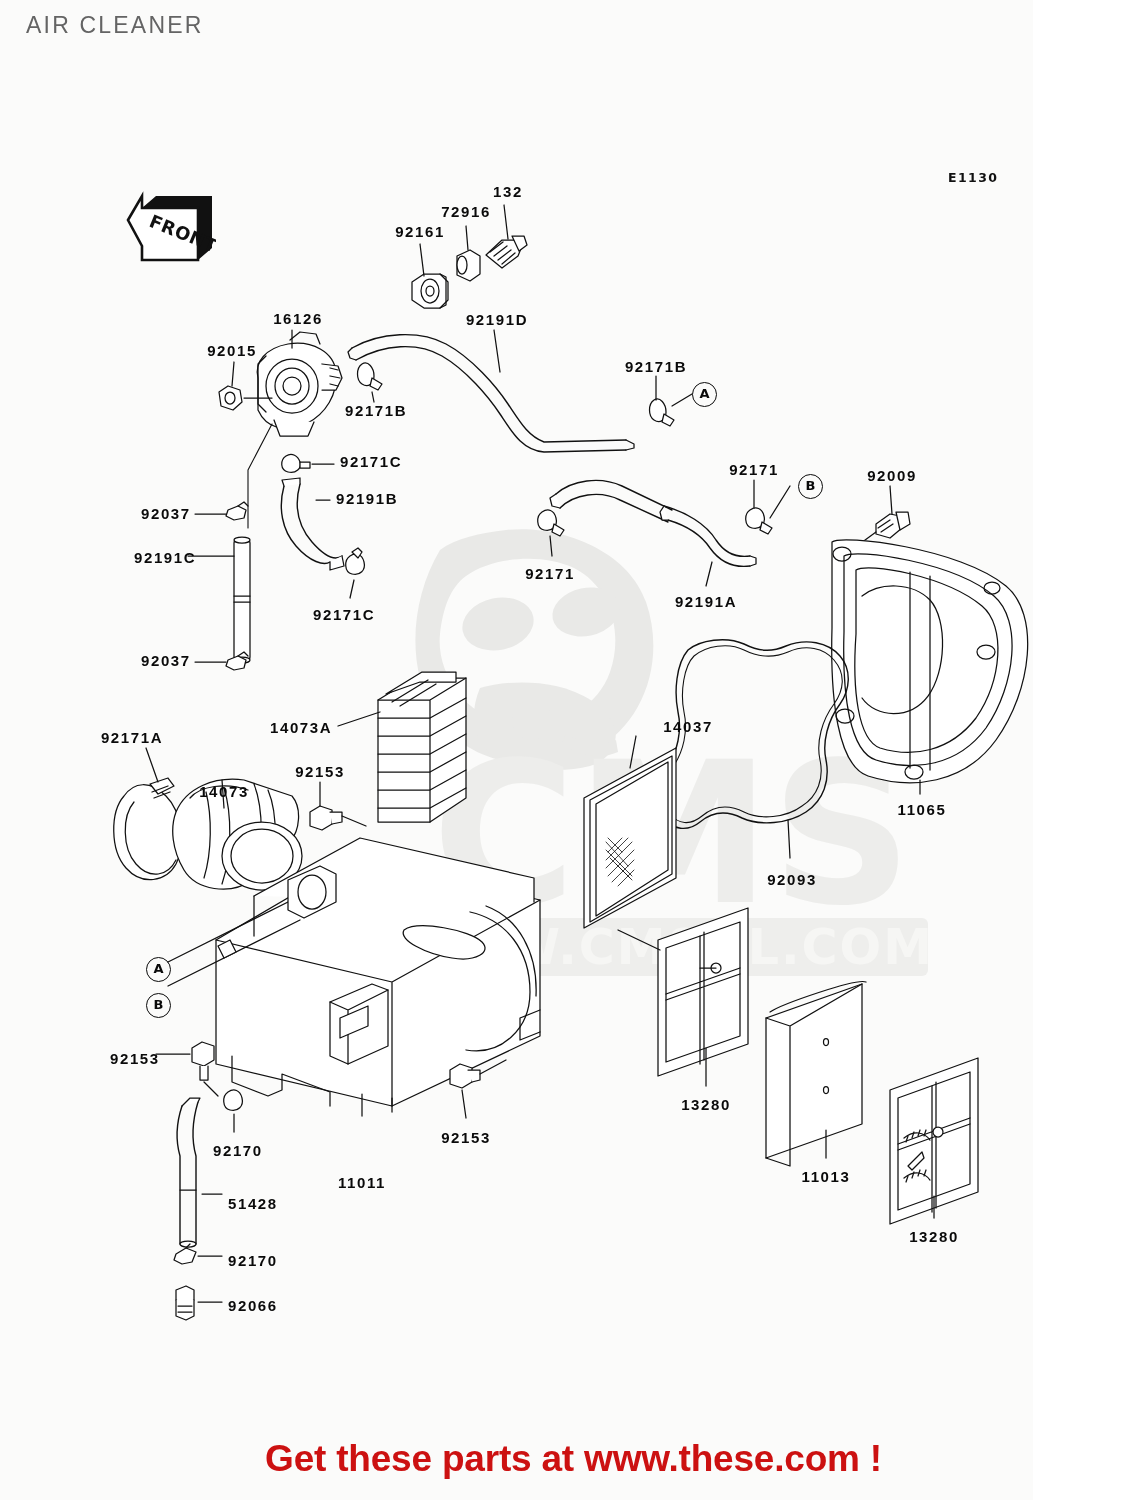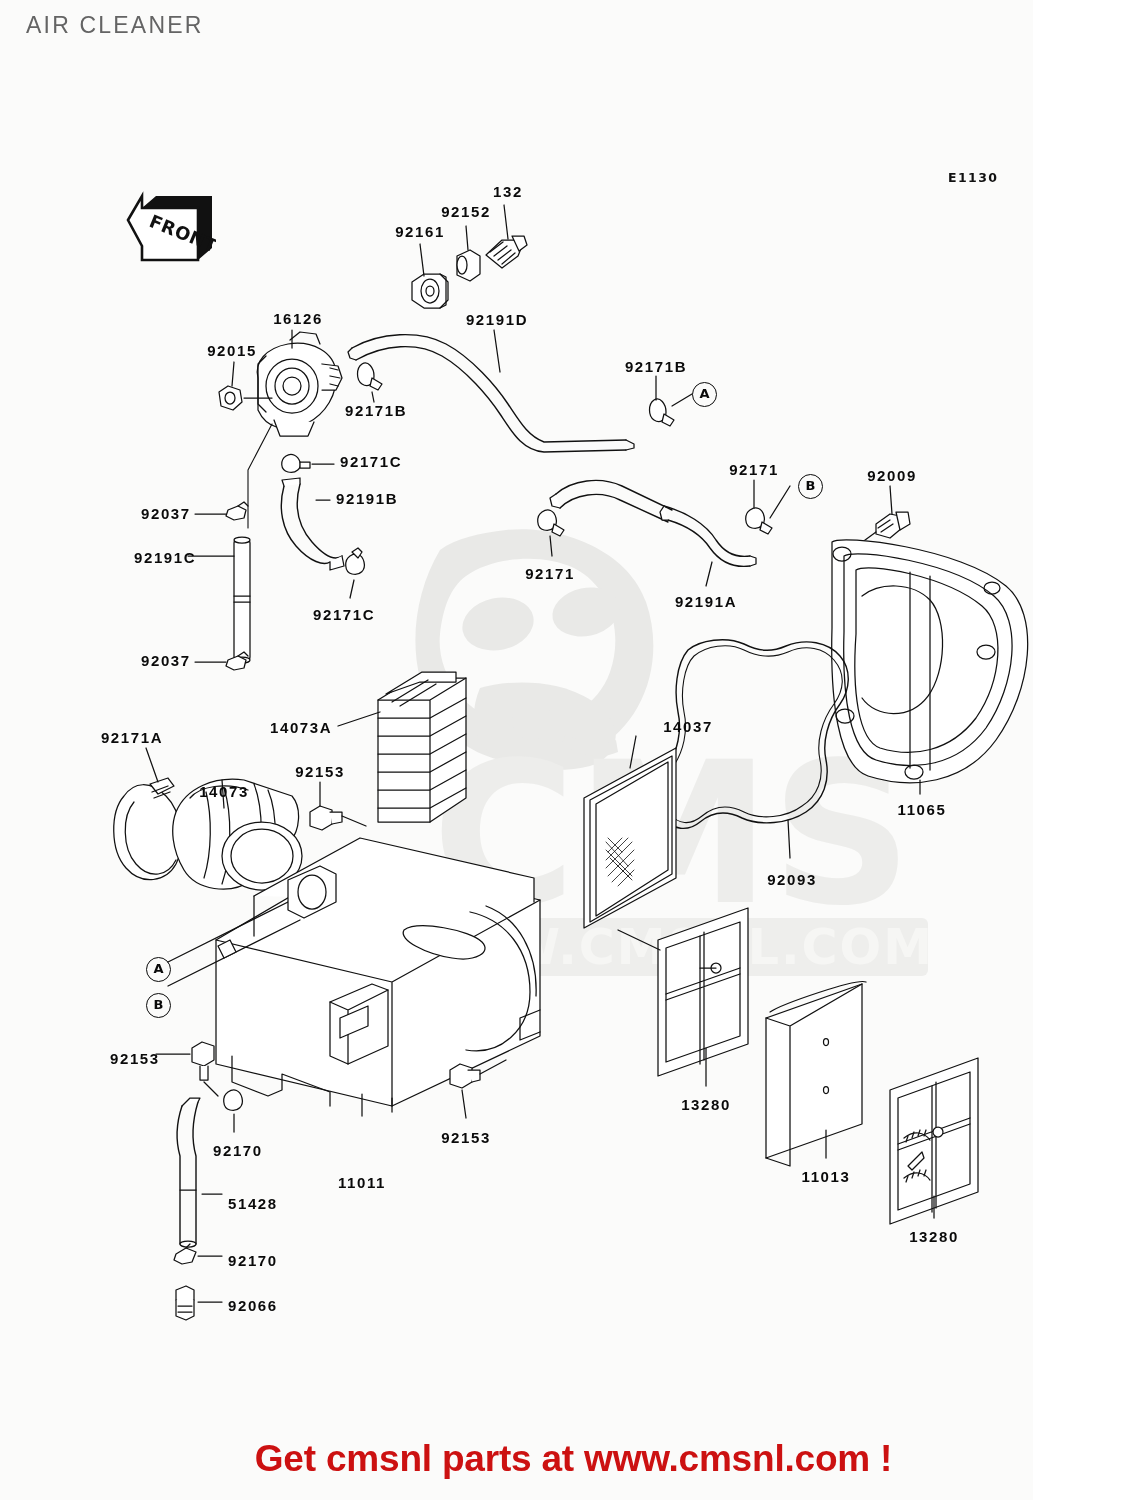--- a/index.html
+++ b/index.html
@@ -506,21 +506,21 @@
 
     </g>
   </svg>
 
   <div class="refmark" style="left:692px; top:382px;">A</div>
   <div class="refmark" style="left:798px; top:474px;">B</div>
   <div class="refmark" style="left:146px; top:957px;">A</div>
   <div class="refmark" style="left:146px; top:993px;">B</div>
 
   <div class="label ctr" style="left:420px; top:223px;">92161</div>
-  <div class="label ctr" style="left:466px; top:203px;">92152</div>
+  <div class="label ctr" style="left:466px; top:203px;">72916</div>
   <div class="label ctr" style="left:508px; top:183px;">132</div>
   <div class="label ctr" style="left:298px; top:310px;">16126</div>
   <div class="label ctr" style="left:232px; top:342px;">92015</div>
   <div class="label ctr" style="left:497px; top:311px;">92191D</div>
   <div class="label" style="left:345px; top:402px;">92171B</div>
   <div class="label ctr" style="left:656px; top:358px;">92171B</div>
   <div class="label" style="left:340px; top:453px;">92171C</div>
   <div class="label" style="left:336px; top:490px;">92191B</div>
   <div class="label" style="left:141px; top:505px;">92037</div>
   <div class="label" style="left:134px; top:549px;">92191C</div>
@@ -541,15 +541,15 @@
   <div class="label" style="left:213px; top:1142px;">92170</div>
   <div class="label ctr" style="left:362px; top:1126px;margin-top:48px;">11011</div>
   <div class="label ctr" style="left:466px; top:1129px;">92153</div>
   <div class="label" style="left:228px; top:1195px;">51428</div>
   <div class="label" style="left:228px; top:1252px;">92170</div>
   <div class="label" style="left:228px; top:1297px;">92066</div>
   <div class="label ctr" style="left:706px; top:1096px;">13280</div>
   <div class="label ctr" style="left:826px; top:1168px;">11013</div>
   <div class="label ctr" style="left:934px; top:1228px;">13280</div>
 
-  <div id="footer-cta">Get cmsnl parts at www.cmsnl.com !</div>
+  <div id="footer-cta">Get these parts at www.these.com !</div>
 
 </div>
 
 </body></html>

